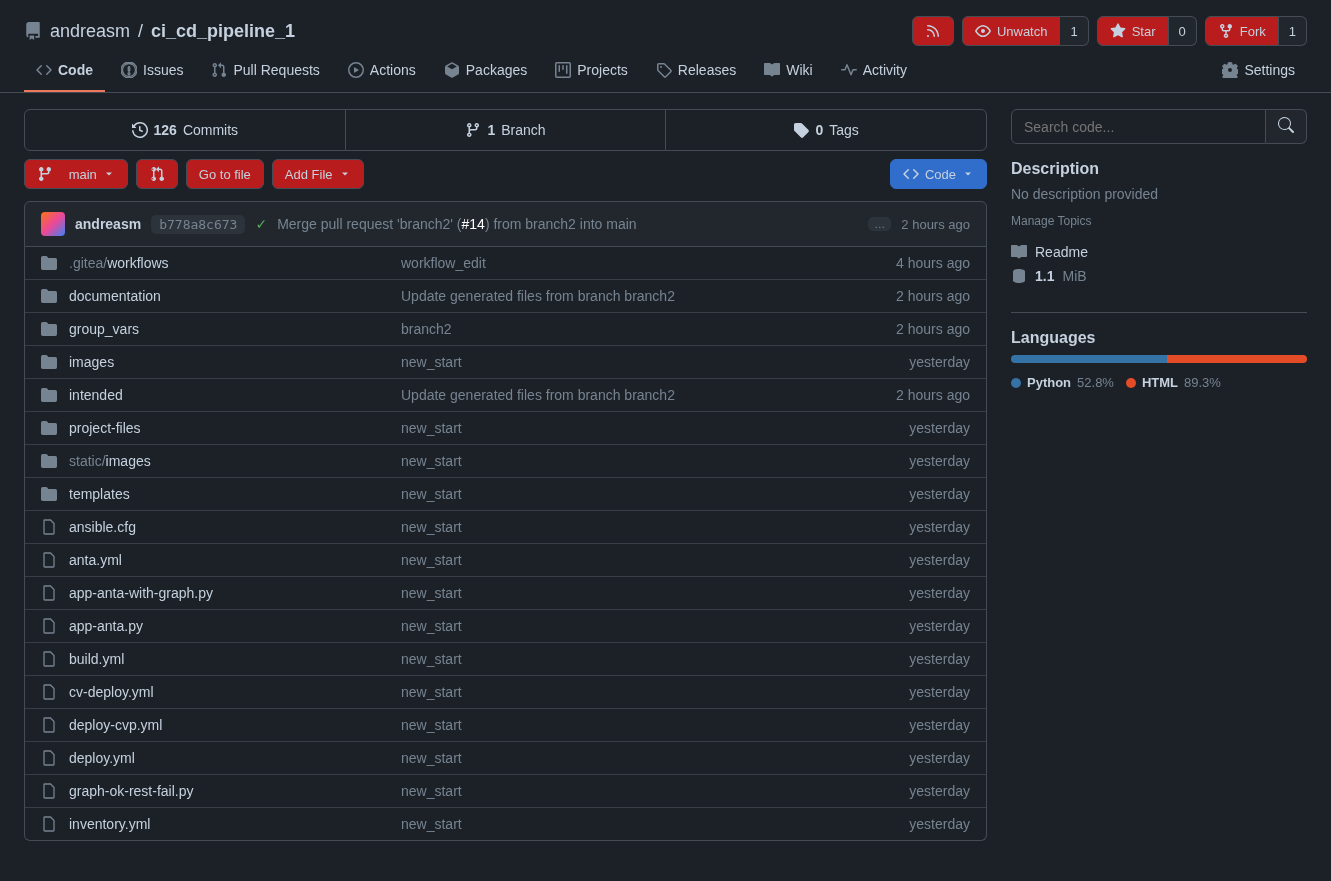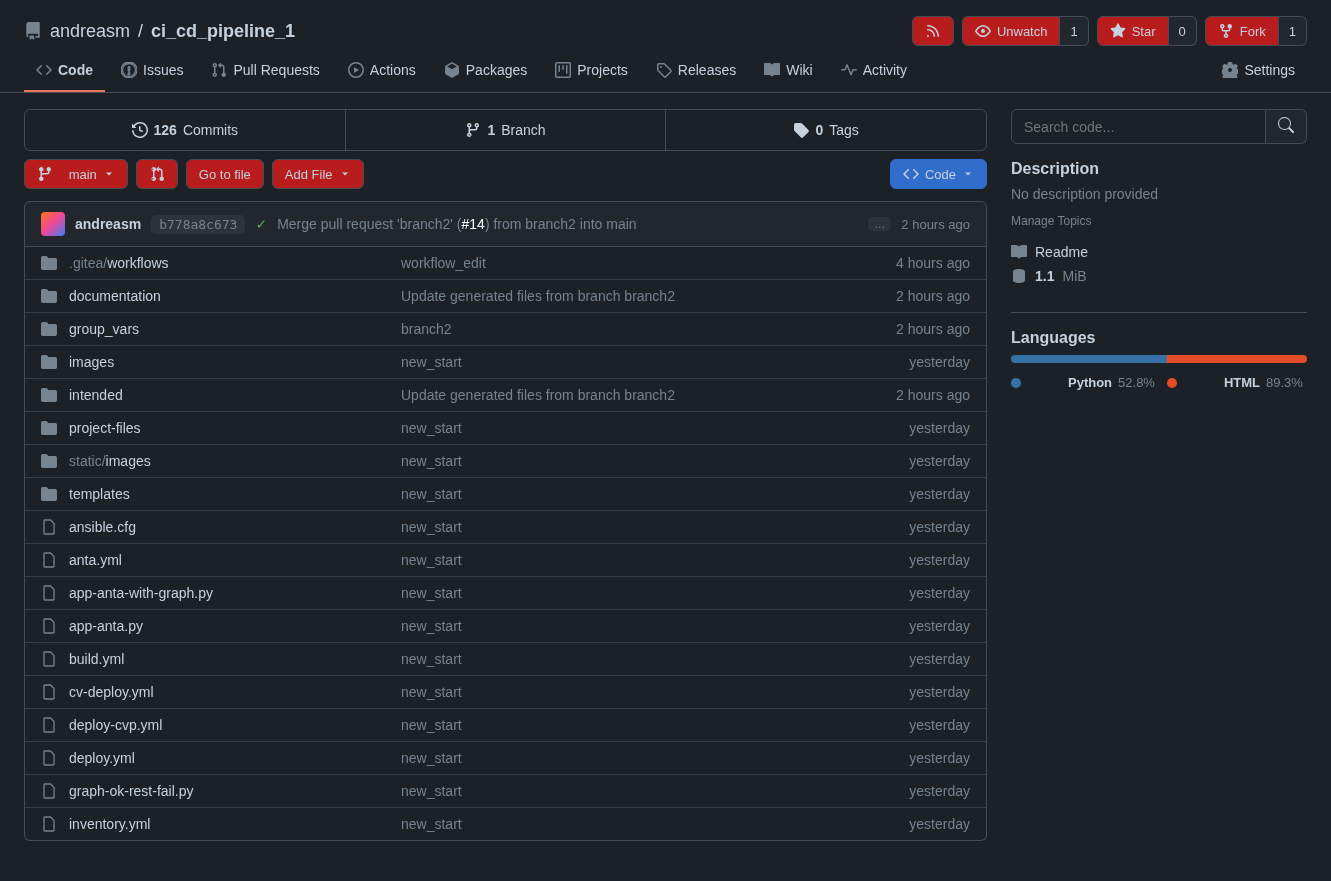--- a/index.html
+++ b/index.html
@@ -59,21 +59,21 @@
 .sidebar-link { color: #768390; font-size: 12px; cursor: pointer; }
 .sidebar-item { display: flex; align-items: center; gap: 8px; padding: 4px 0; cursor: pointer; }
 .sidebar-item svg { fill: #768390; }
 .size-unit { color: #768390; }
 .divider { border-top: 1px solid #444c56; margin: 16px 0; }
 .lang-bar { display: flex; height: 8px; border-radius: 4px; overflow: hidden; margin-bottom: 12px; }
 .lang-seg { height: 100%; }
 .lang-list { display: flex; flex-wrap: wrap; gap: 12px; }
 .lang-item { display: flex; align-items: center; gap: 6px; font-size: 13px; }
 .lang-dot { width: 10px; height: 10px; border-radius: 50%; }
-.lang-name { font-weight: 600; margin-left: 41px; }
+.lang-name { font-weight: 600; }
 .lang-pct { color: #768390; }
 .pr-link { color: #ffffff; }
 </style>
 </head>
 <body>
 
 <div class="header">
   <div class="breadcrumb">
     <svg width="18" height="18" viewBox="0 0 16 16">
         <path d="M2 2.5A2.5 2.5 0 014.5 0h8.75a.75.75 0 01.75.75v12.5a.75.75 0 01-.75.75h-2.5a.75.75 0 110-1.5h1.75v-2h-8a1 1 0 00-.714 1.7.75.75 0 01-1.072 1.05A2.495 2.495 0 012 11.5v-9zm10.5-1V9h-8c-.356 0-.694.074-1 .208V2.5a1 1 0 011-1h8zM5 12.25v3.25a.25.25 0 00.4.2l1.45-1.087a.25.25 0 01.3 0L8.6 15.7a.25.25 0 00.4-.2v-3.25a.25.25 0 00-.25-.25h-3.5a.25.25 0 00-.25.25z"></path>

